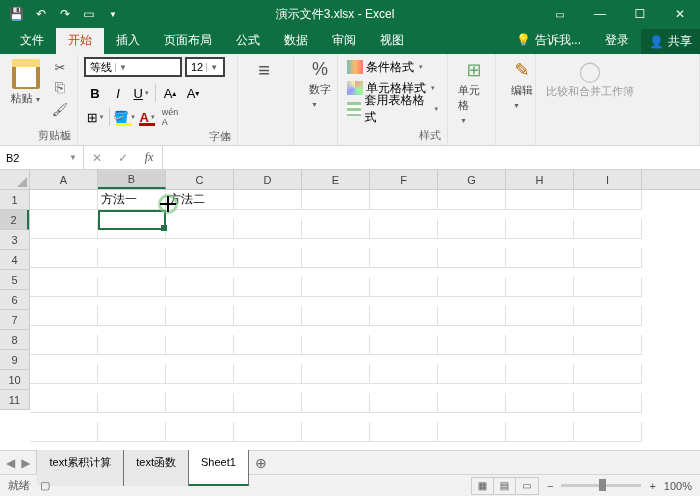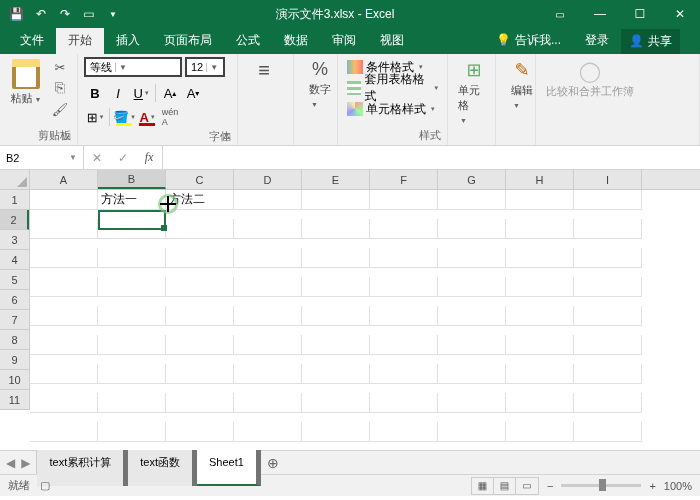--- a/index.html
+++ b/index.html
@@ -5,22 +5,22 @@
 *{margin:0;padding:0;box-sizing:border-box;font-family:"Microsoft YaHei",sans-serif;user-select:none}
 body{width:700px;height:500px;overflow:hidden;background:#fff;font-size:12px}
 .titlebar{height:28px;background:#0e7042;display:flex;align-items:center;color:#fff}
 .qat{display:flex;gap:2px;padding:0 6px}
 .qat-btn{width:22px;height:22px;display:flex;align-items:center;justify-content:center;color:#fff}
 .title{flex:1;text-align:center;font-size:12px;color:#fff}
 .win-ctrls{display:flex}
 .win-btn{width:40px;height:28px;display:flex;align-items:center;justify-content:center;color:#fff}
 .tabsbar{height:26px;background:#0e7042;display:flex;align-items:flex-end;padding-left:8px;color:#fff}
 .tab{padding:4px 12px 5px;font-size:12px;cursor:pointer;color:#fff}
-.tab.active{background:#f1f1f1;color:#404040}
-.right-tabs{margin-left:auto;display:flex;align-items:center;padding-right:20px}
+.tab.active{background:#f1f1f1;color:#c2410c}
+.right-tabs{margin-left:auto;display:flex;align-items:flex-end;padding-right:0}
 .share-btn{background:#0a5a35;padding:4px 8px;display:flex;align-items:center;gap:4px}
 .ribbon{height:92px;background:#f1f1f1;border-bottom:1px solid #d4d4d4;display:flex}
 .group{border-right:1px solid #e1e1e1;display:flex;flex-direction:column;padding:3px 6px 1px}
 .group-content{flex:1;display:flex;align-items:flex-start;gap:3px}
 .group-label{text-align:right;font-size:11px;color:#666;padding:1px 0;position:relative}
 .dialog-launcher{position:absolute;right:0;bottom:1px;width:12px;height:12px;font-size:9px;color:#777}
 .big-btn{display:flex;flex-direction:column;align-items:center;justify-content:center;padding:2px 4px;cursor:pointer;min-width:40px}
 .paste-icon{width:28px;height:30px;background:linear-gradient(#f9d978,#f9d978) 0 0/100% 8px no-repeat,linear-gradient(#fff,#fff) 4px 8px/20px 20px no-repeat,#b08b3e;border-radius:2px;position:relative}
 .small-col{display:flex;flex-direction:column;gap:1px}
 .sm-btn{width:22px;height:20px;display:flex;align-items:center;justify-content:center;cursor:pointer;font-size:13px;color:#555}
@@ -56,21 +56,21 @@
 .cell{width:68px;height:20px;border-right:1px solid #e0e0e0;border-bottom:1px solid #e0e0e0;font-size:12px;padding:1px 3px;display:flex;align-items:center}
 .selection{position:absolute;border:2px solid #217346;pointer-events:none}
 .fill-handle{position:absolute;width:6px;height:6px;background:#217346;right:-3px;bottom:-3px}
 .cursor-plus{position:absolute;width:16px;height:16px;pointer-events:none}
 .cursor-plus::before,.cursor-plus::after{content:"";position:absolute;background:#000}
 .cursor-plus::before{left:7px;top:0;width:2px;height:16px}
 .cursor-plus::after{top:7px;left:0;height:2px;width:16px}
 .cursor-ring{position:absolute;width:20px;height:20px;border:3px solid rgba(130,200,130,.7);border-radius:50%;pointer-events:none}
 .sheet-tabs{height:24px;border-top:1px solid #d4d4d4;display:flex;align-items:center;background:#f1f1f1}
 .st-nav{display:flex;padding:0 6px;gap:6px;color:#888;border-right:1px solid #ccc;height:100%;align-items:center}
-.st-tab{padding:16px 12px;font-size:11px;border-right:5px solid #737373;background:#e8e8e8;cursor:pointer}
+.st-tab{padding:16px 12px;font-size:11px;border-right:1px solid #737373;background:#e8e8e8;cursor:pointer}
 .st-tab.active{background:#fff;border-bottom:2px solid #217346}
 .st-add{width:24px;text-align:center;color:#666;font-size:14px;cursor:pointer}
 .statusbar{height:22px;background:#f1f1f1;border-top:1px solid #d4d4d4;display:flex;align-items:center;padding:0 8px;font-size:11px;color:#555}
 .sb-right{margin-left:auto;display:flex;align-items:center;gap:8px}
 .view-btns{display:flex;border:1px solid #ccc}
 .vb{width:22px;height:16px;display:flex;align-items:center;justify-content:center;border-right:1px solid #ccc;font-size:10px}
 .vb:last-child{border:none}
 .zoom-slider{width:80px;height:3px;background:#ccc;position:relative}
 .zoom-slider::after{content:"";position:absolute;width:7px;height:12px;background:#888;left:38px;top:-5px}
 </style>
@@ -191,27 +191,27 @@
   </div>
 
   <div class="group" style="width:110px">
     <div class="group-content" style="flex-direction:column;gap:1px;width:100%">
       <div class="style-row">
           <span class="style-ico" style="background:linear-gradient(90deg,#7bb,#fb6,#f77)"></span>
           <span>条件格式</span>
           <span class="dd-arrow">▾</span>
         </div>
       <div class="style-row">
+          <span class="style-ico" style="background:conic-gradient(#f99,#9f9,#99f,#ff9)"></span>
+          <span>单元格样式</span>
+          <span class="dd-arrow">▾</span>
+        </div>
+      <div class="style-row">
           <span class="style-ico" style="background:repeating-linear-gradient(#9c9 0 3px,#fff 3px 6px)"></span>
           <span>套用表格格式</span>
-          <span class="dd-arrow">▾</span>
-        </div>
-      <div class="style-row">
-          <span class="style-ico" style="background:conic-gradient(#f99,#9f9,#99f,#ff9)"></span>
-          <span>单元格样式</span>
           <span class="dd-arrow">▾</span>
         </div>
     </div>
     <div class="group-label">样式</div>
   </div>
 
   <div class="group" style="width:48px">
     <div class="group-content">
         <div class="big-btn">
           <div style="font-size:18px;color:#6a6">⊞</div>

